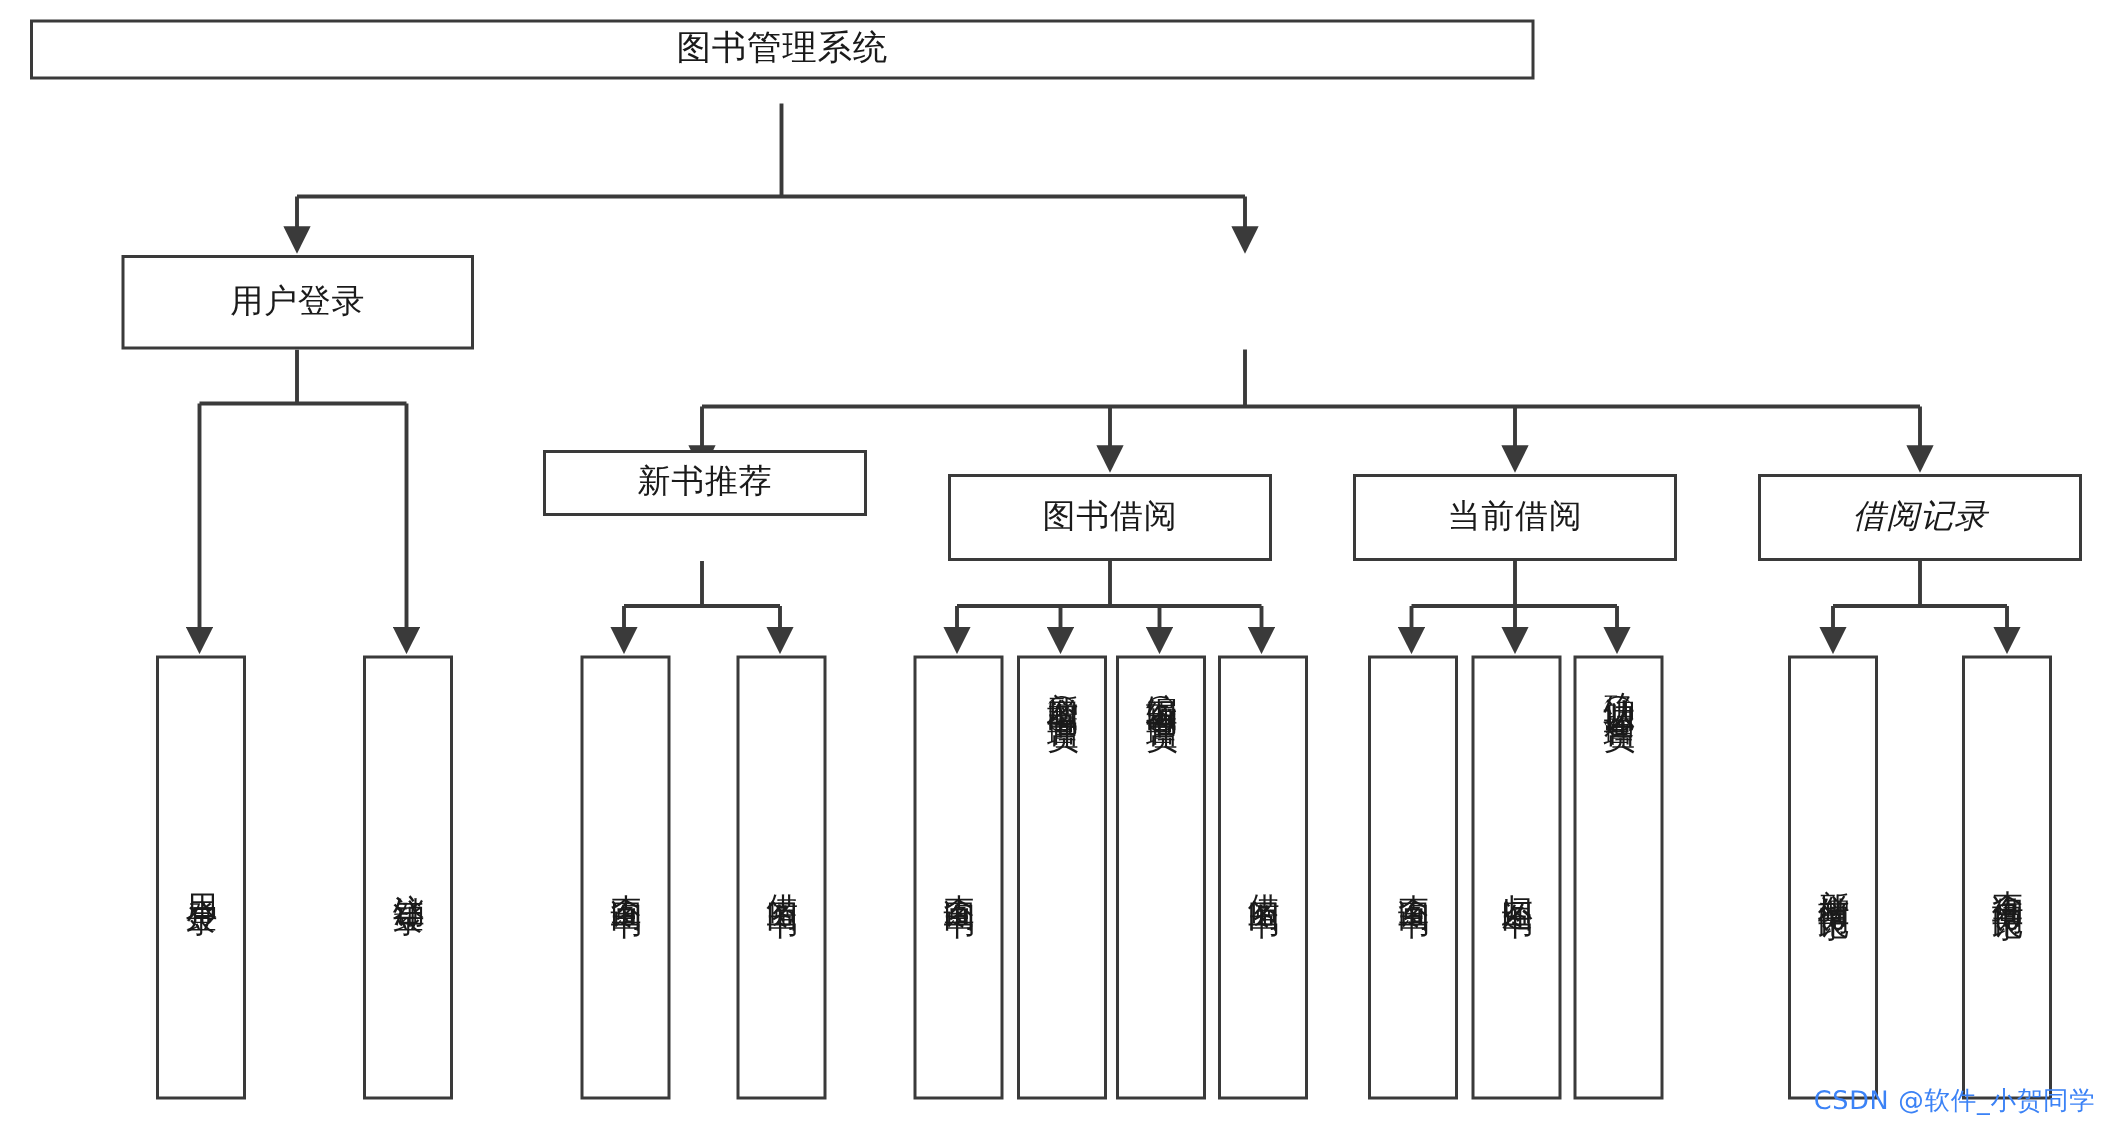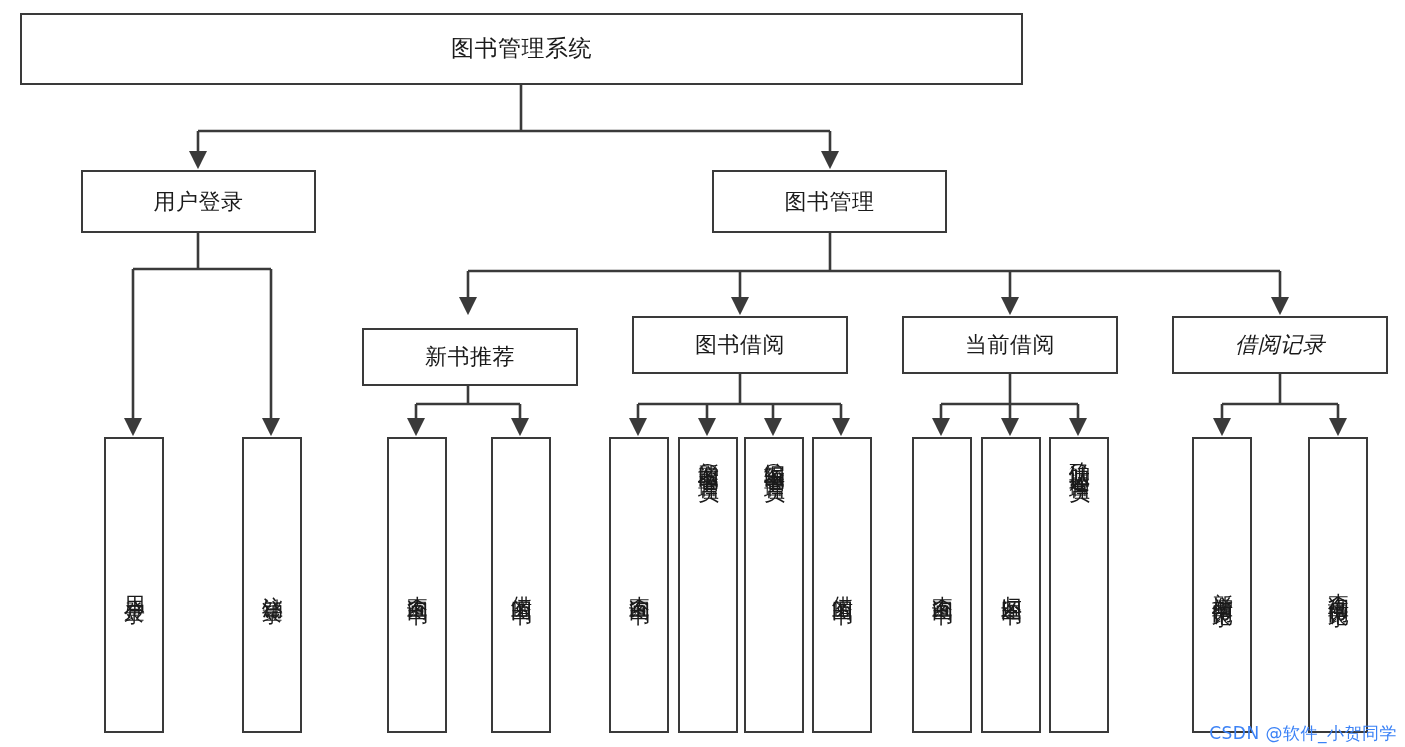--- a/index.html
+++ b/index.html
@@ -127,32 +127,29 @@
       <path d="M 1010 404 L 1010 427" marker-end="url(#arrow)"></path>
       <path d="M 1078 404 L 1078 427" marker-end="url(#arrow)"></path>
 
       <path d="M 1280 374 L 1280 404"></path>
       <path d="M 1222 404 L 1338 404"></path>
       <path d="M 1222 404 L 1222 427" marker-end="url(#arrow)"></path>
       <path d="M 1338 404 L 1338 427" marker-end="url(#arrow)"></path>
     </g>
   </svg>
 
-  <div class="node horiz root" style="left:20px; top:13px; width:1003px; height:72px;">
+  <div class="node horiz root" style="left:20px; top:13px; width:1003px; height:40px;">
     <span class="label">图书管理系统</span>
   </div>
 
   <div class="node horiz" style="left:81px; top:170px; width:235px; height:63px;">
     <span class="label">用户登录</span>
   </div>
-  <div class="node horiz" style="left:712px; top:170px; width:235px; height:63px;">
-    <span class="label">图书管理</span>
-  </div>
-
-  <div class="node horiz" style="left:362px; top:328px; width:216px; height:58px;">
+
+  <div class="node horiz" style="left:362px; top:300px; width:216px; height:44px;">
     <span class="label">新书推荐</span>
   </div>
   <div class="node horiz" style="left:632px; top:316px; width:216px; height:58px;">
     <span class="label">图书借阅</span>
   </div>
   <div class="node horiz" style="left:902px; top:316px; width:216px; height:58px;">
     <span class="label">当前借阅</span>
   </div>
   <div class="node horiz" style="left:1172px; top:316px; width:216px; height:58px;font-style:italic;">
     <span class="label">借阅记录</span>

